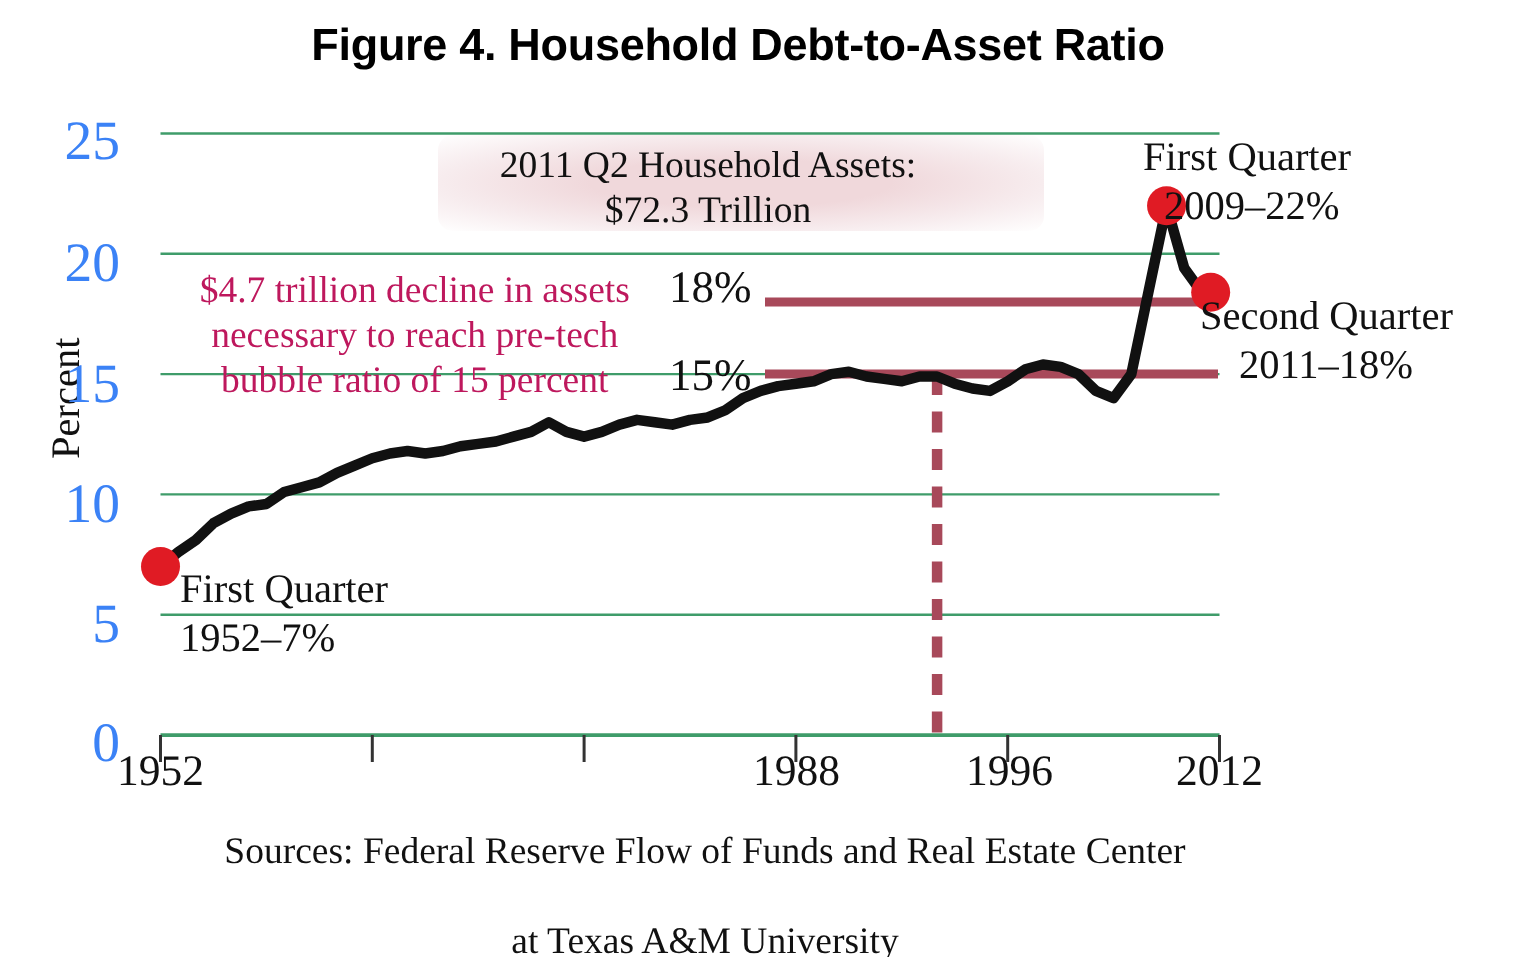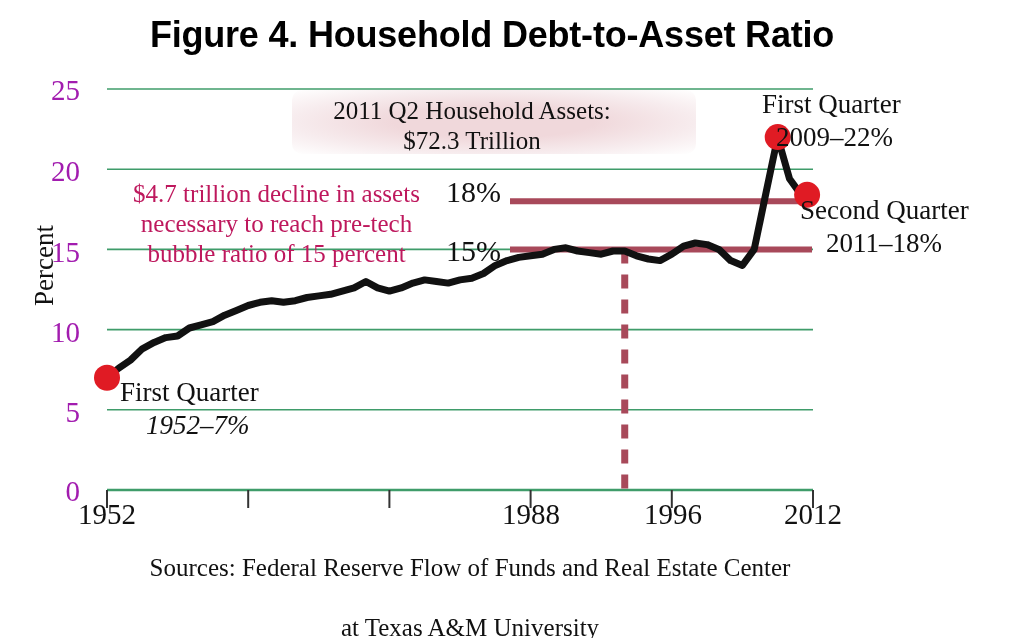--- a/index.html
+++ b/index.html
@@ -1,26 +1,26 @@
 <!DOCTYPE html>
 <html><head>
 <meta charset="utf-8">
 <style>
   html,body{margin:0;padding:0;background:#ffffff;}
   body{width:1020px;height:638px;position:relative;overflow:hidden;
        font-family:"Liberation Serif",serif;color:#000;}
   #fig{position:absolute;inset:0;}
   .title{position:absolute;top:14px;left:0;width:984px;text-align:center;
          font-family:"Liberation Sans",sans-serif;font-weight:bold;
-         font-size:36px;letter-spacing:-0.2px;color:#000;}
+         font-size:30px;letter-spacing:-0.2px;color:#000;}
   .ylabel{position:absolute;left:-36px;top:250px;width:160px;text-align:center;
           transform:rotate(-90deg);transform-origin:center center;
           font-size:27px;font-family:"Liberation Serif",serif;color:#111;}
-  .ytick{position:absolute;width:70px;text-align:right;font-size:29px;
-         font-family:"Liberation Serif",serif;color:#a21caf;line-height:1;}
+  .ytick{position:absolute;width:70px;text-align:right;font-size:37px;
+         font-family:"Liberation Serif",serif;color:#3b82f6;line-height:1;}
   .xtick{position:absolute;width:120px;text-align:center;font-size:29px;
          font-family:"Liberation Serif",serif;color:#111;line-height:1;}
   .pinkbox{position:absolute;border-radius:10px;
            background:radial-gradient(ellipse at center,#f0d8db 35%,#f7ecee 70%,rgba(255,255,255,0) 100%);}
   .boxtext{position:absolute;text-align:center;font-size:25px;line-height:1.18;
            font-family:"Liberation Serif",serif;color:#111;}
   .redtext{position:absolute;font-size:25px;line-height:1.2;
            font-family:"Liberation Serif",serif;color:#be185d;text-align:center;}
   .calloutL{position:absolute;font-size:27px;line-height:1.22;
             font-family:"Liberation Serif",serif;color:#111;}
@@ -97,19 +97,19 @@
     <div style="margin-left:14px;">2009–22%</div>
   </div>
 
   <div class="calloutL" style="left:800px;top:194px;text-align:left;">
     <div>Second Quarter</div>
     <div style="margin-left:26px;">2011–18%</div>
   </div>
 
   <div class="calloutL" style="left:120px;top:376px;text-align:left;">
     <div>First Quarter</div>
-    <div style="margin-left:26px;font-style:italic;">1952–7%</div>
+    <div style="">1952–7%</div>
   </div>
 
   <div class="source" style="top:552px;">Sources: Federal Reserve Flow of Funds and Real Estate Center</div>
   <div class="source" style="top:586px;margin-top:26px;">at Texas A&amp;M University</div>
 
 </div>
 
 </body></html>

